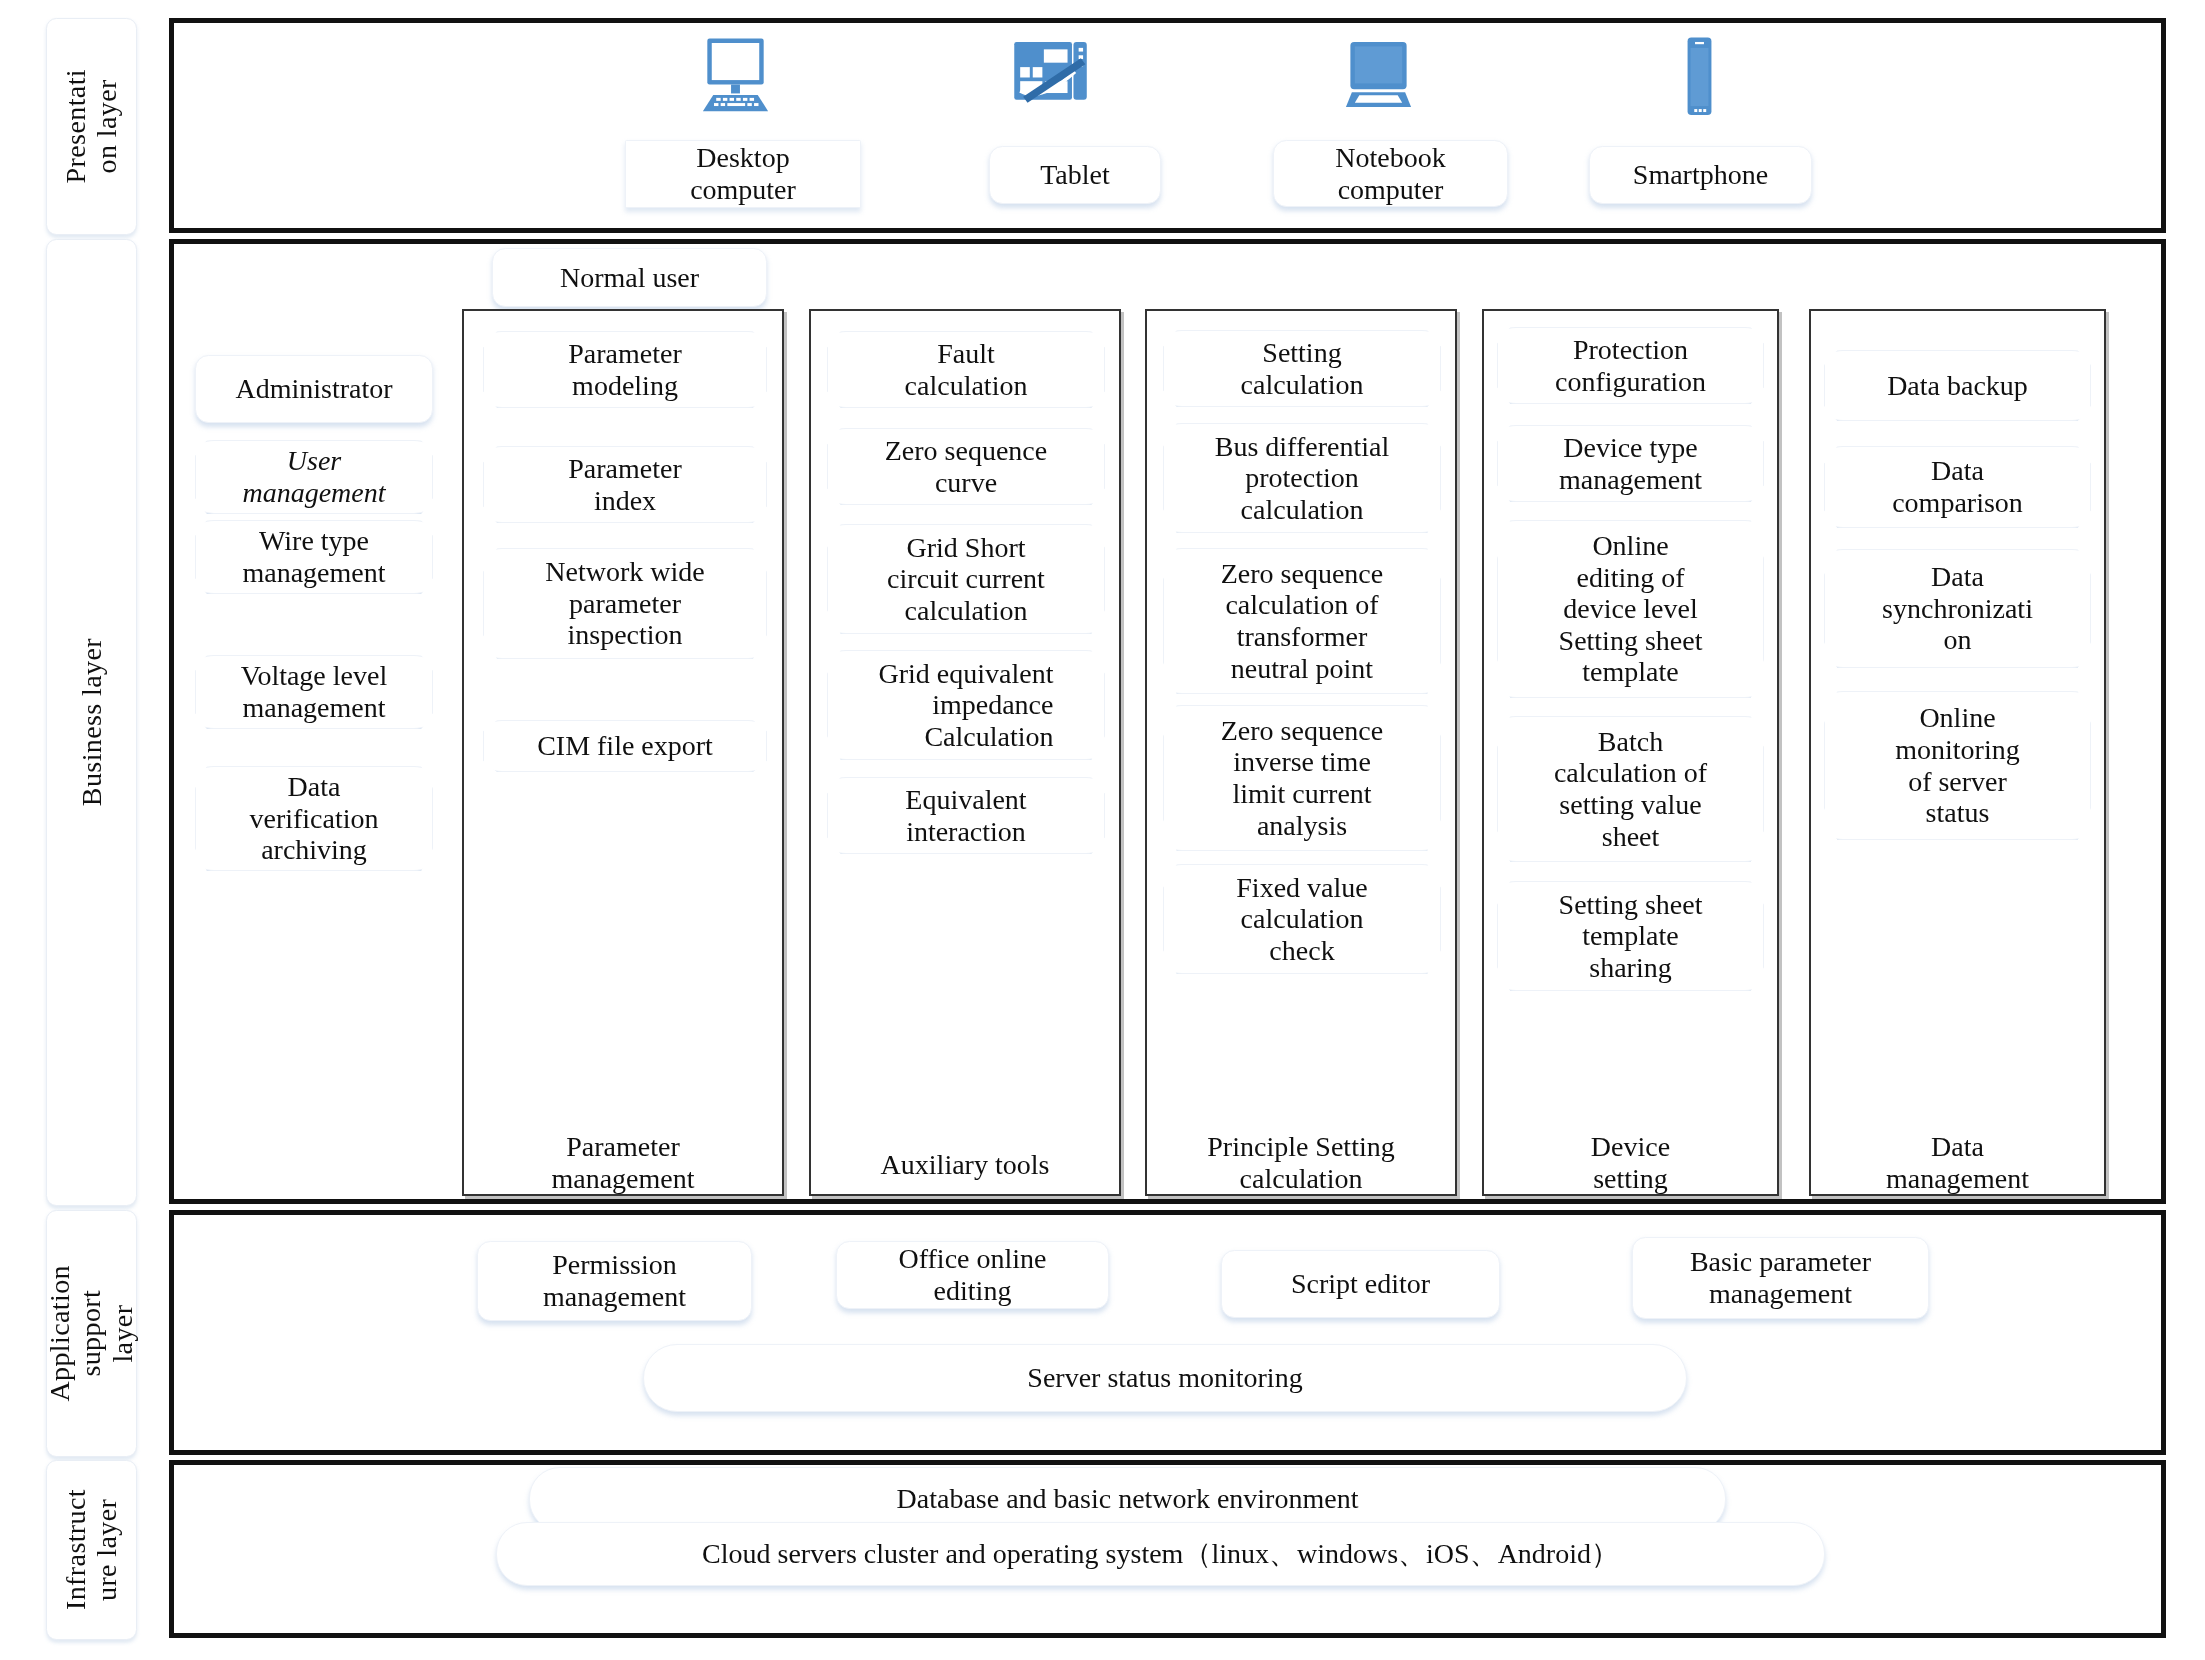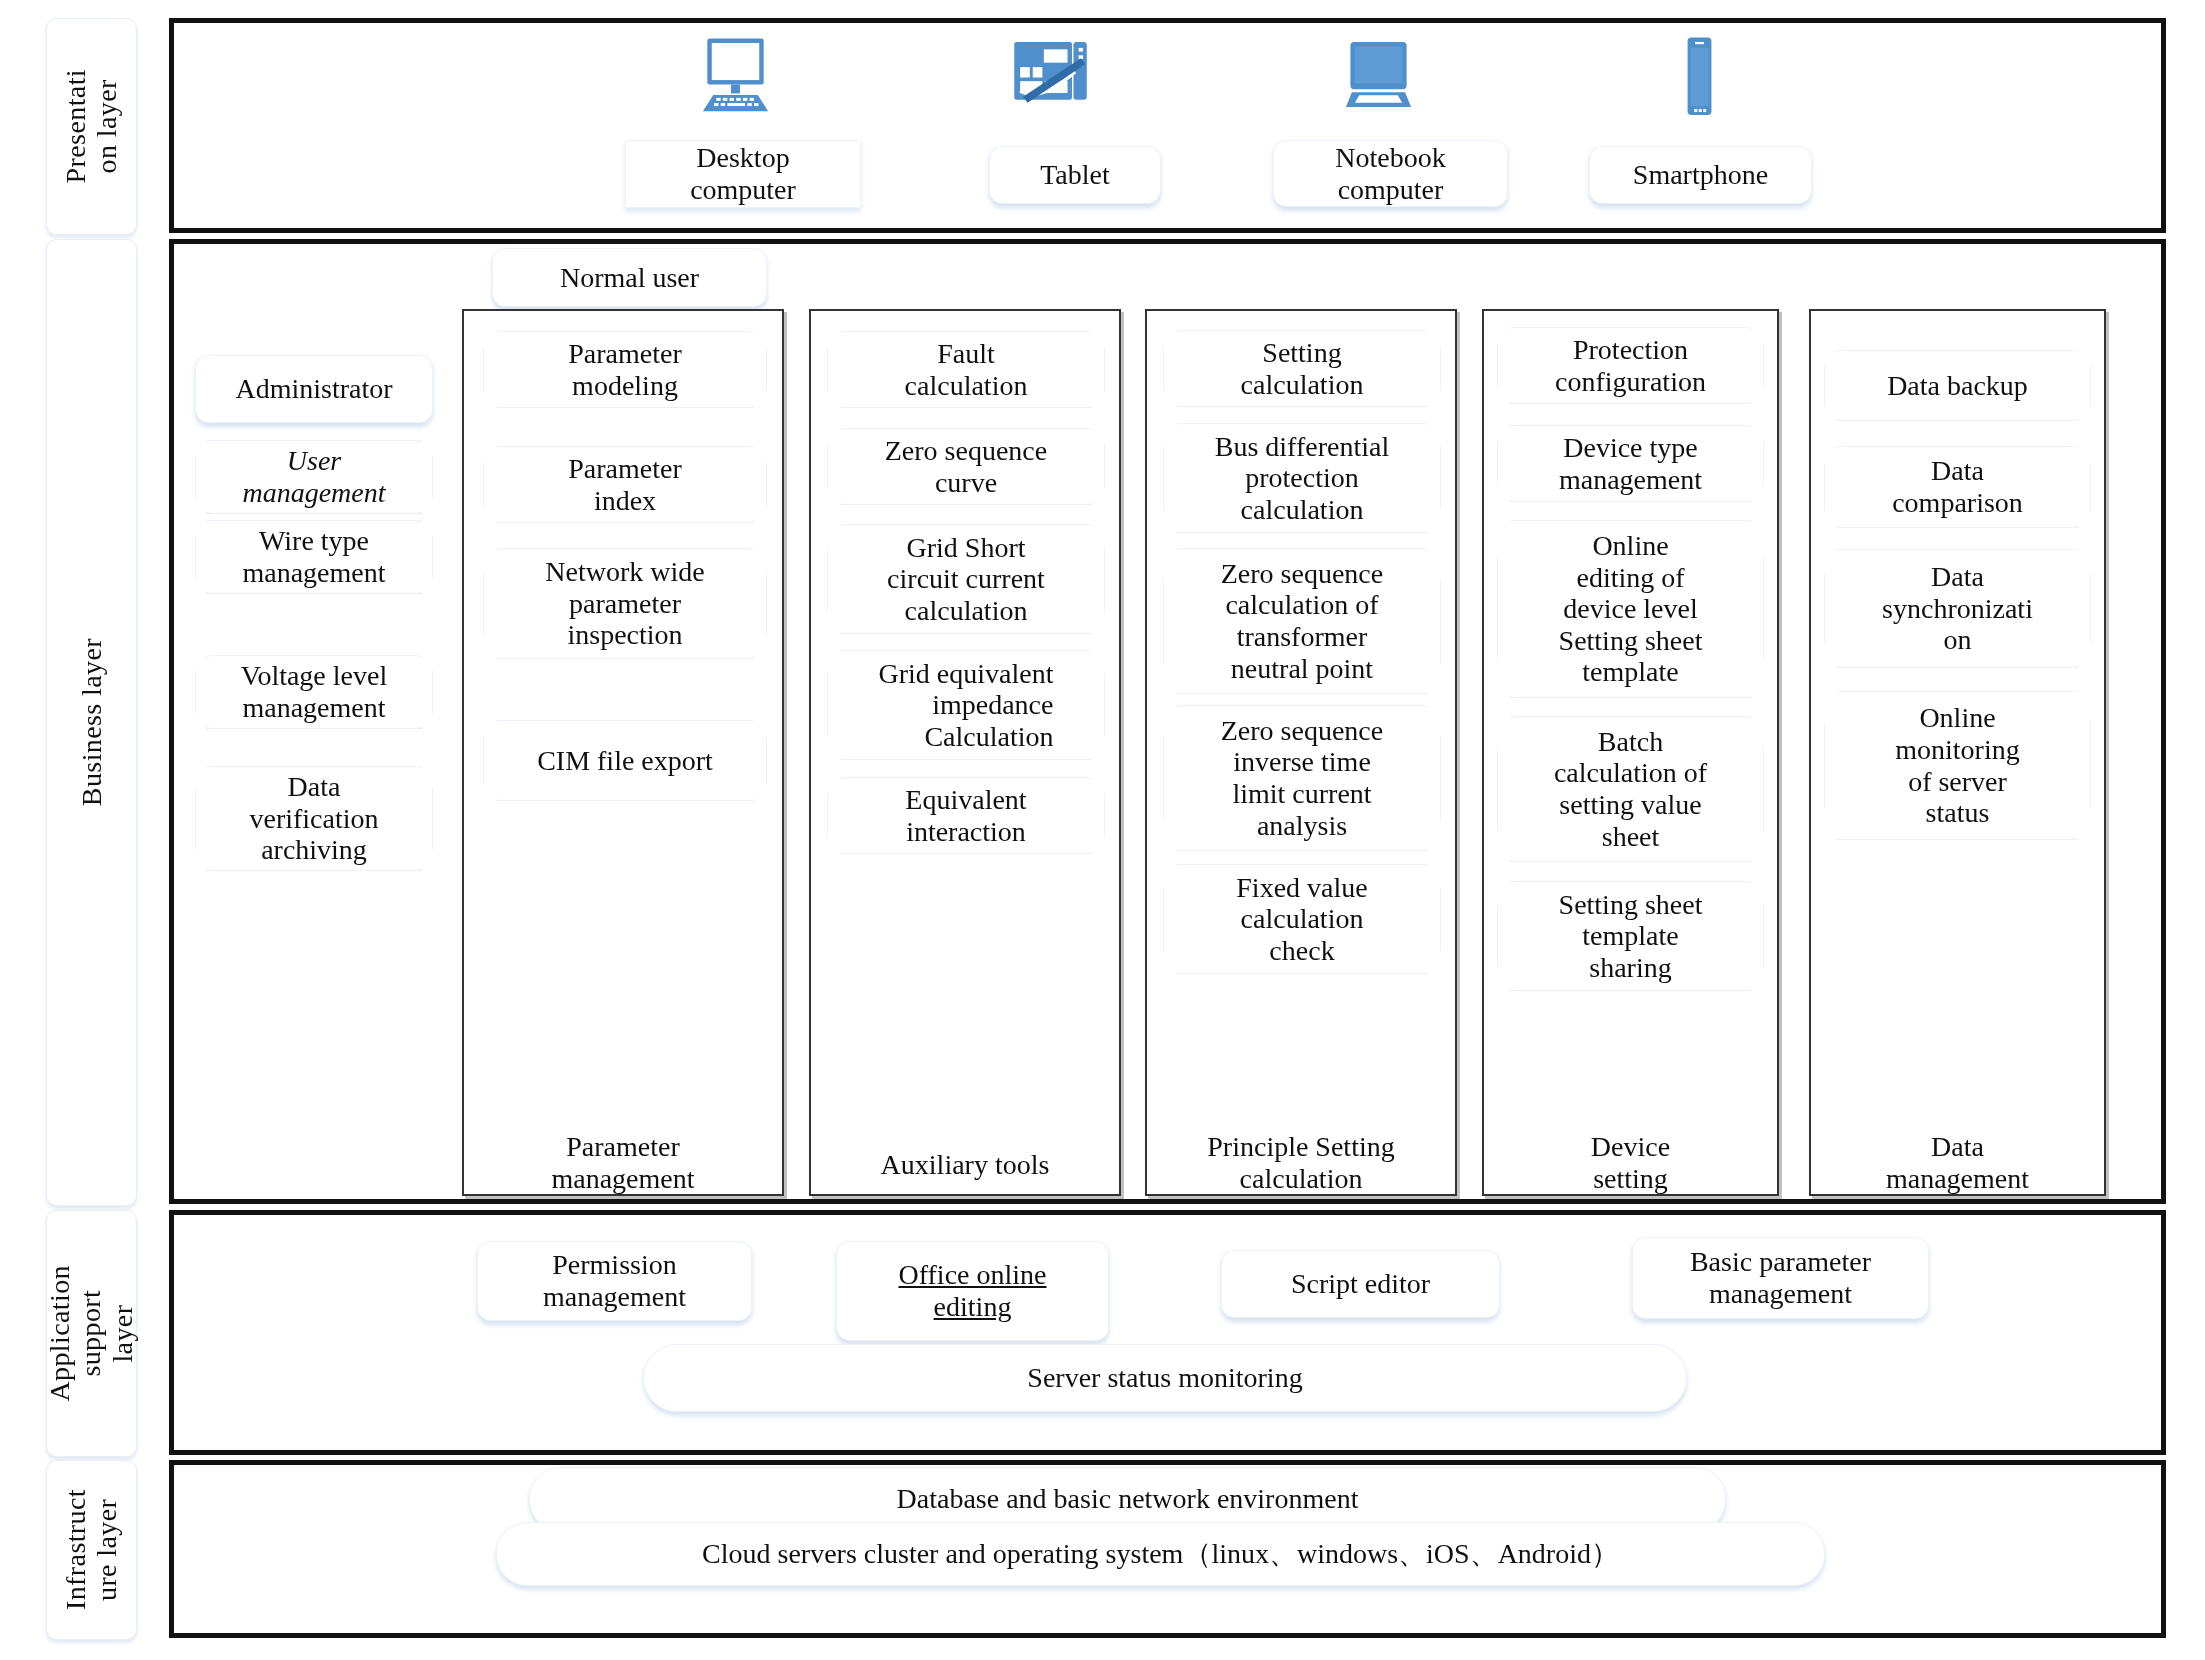--- a/index.html
+++ b/index.html
@@ -196,21 +196,21 @@
   </div>
   <div class="oct" style="left:483px;top:446px;width:284px;height:77px;">
     <span>Parameter
 index</span>
   </div>
   <div class="oct" style="left:483px;top:548px;width:284px;height:111px;">
     <span>Network wide
 parameter
 inspection</span>
   </div>
-  <div class="oct" style="left:483px;top:720px;width:284px;height:81px;">
+  <div class="oct" style="left:483px;top:720px;width:284px;height:52px;">
     <span>CIM file export</span>
   </div>
   <div class="colfoot" style="left:462px;top:1099px;width:322px;">
     <span>Parameter
 management</span>
   </div>
 
   <div class="colbox" style="left:809px;top:309px;width:312px;height:887px;"></div>
   <div class="oct" style="left:827px;top:331px;width:278px;height:77px;">
     <span>Fault
@@ -325,21 +325,21 @@
     <span>Data
 management</span>
   </div>
 
   <div class="layerbox" style="left:169px;top:1210px;width:1997px;height:245px;"></div>
 
   <div class="pill" style="left:477px;top:1241px;width:275px;height:80px;font-family:Liberation Serif, serif;">
     <span>Permission
 management</span>
   </div>
-  <div class="pill" style="left:836px;top:1241px;width:273px;height:100px;text-decoration:underline;">
+  <div class="pill" style="left:836px;top:1241px;width:273px;height:68px;">
     <span>Office online
 editing</span>
   </div>
   <div class="pill" style="left:1221px;top:1250px;width:279px;height:68px;">
     <span>Script editor</span>
   </div>
   <div class="pill" style="left:1632px;top:1237px;width:297px;height:82px;">
     <span>Basic parameter
 management</span>
   </div>

